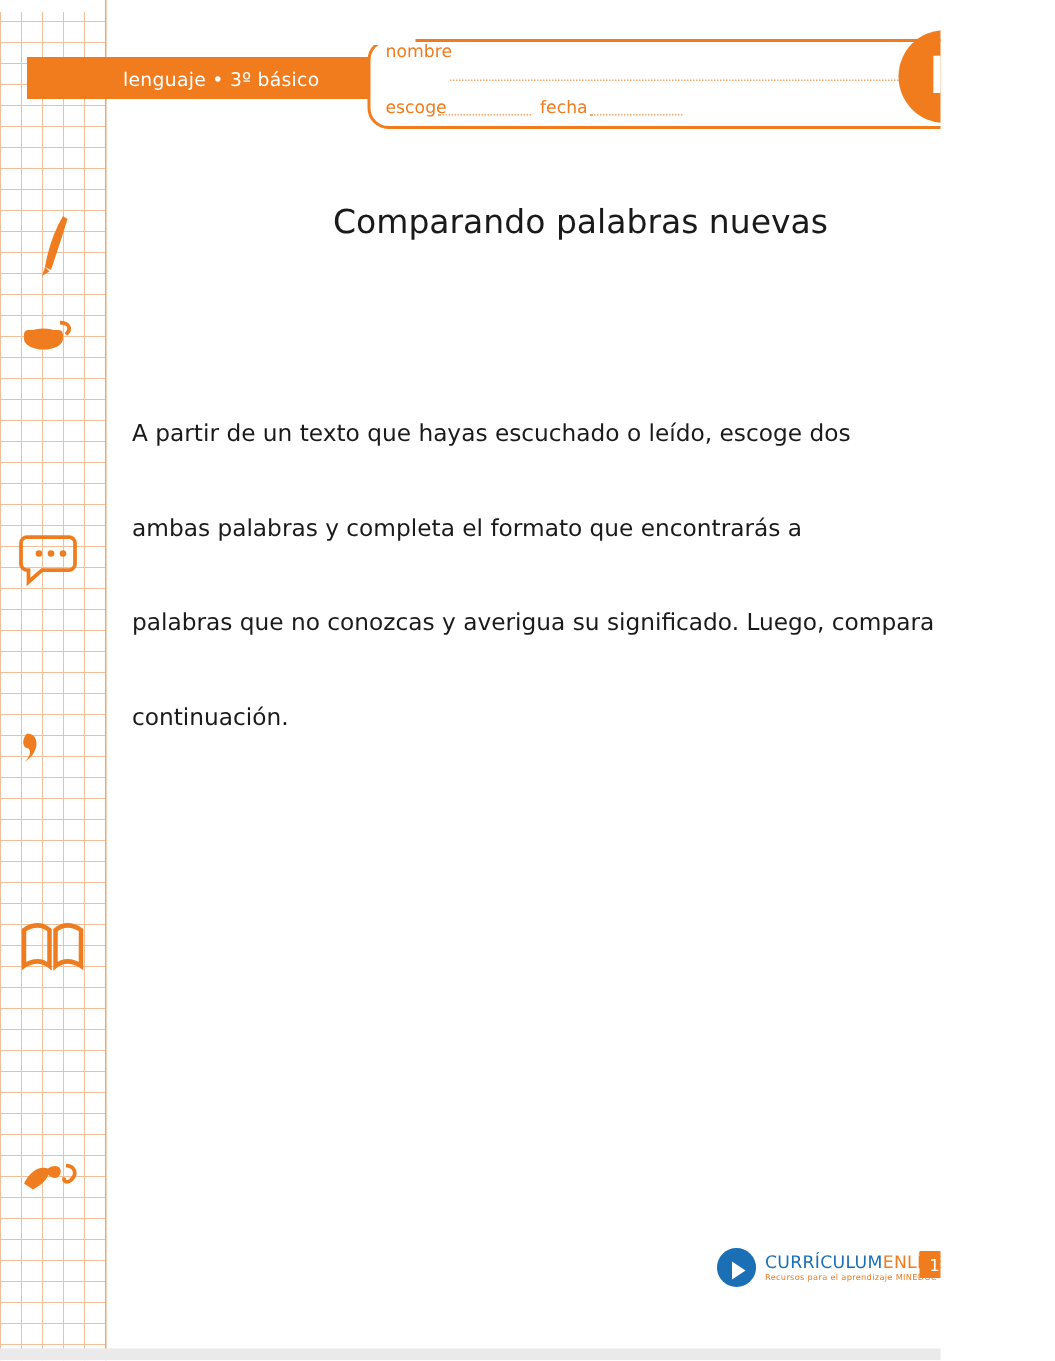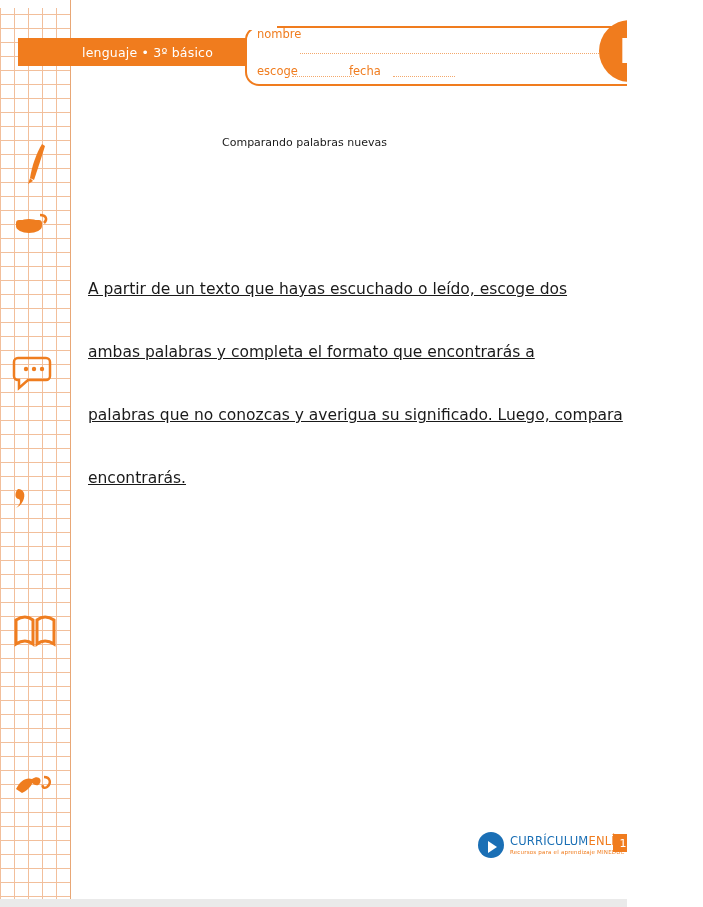--- a/index.html
+++ b/index.html
@@ -90,21 +90,21 @@
     background: #ffffff;
   }
   .field-label {
     position: absolute;
     color: #f07c1e;
     font-size: 11.5px;
     font-family: "DejaVu Sans", sans-serif;
   }
   .field-nombre { left: 257px; top: 27px; }
   .field-curso  { left: 257px; top: 64px; }
-  .field-fecha  { left: 349px; top: 64px; }
+  .field-fecha  { left: 360px; top: 64px; }
 
   .dotline {
     position: absolute;
     border-bottom: 1px dotted #f3a86c;
     height: 0;
   }
   .dot-nombre { left: 300px; top: 53px; width: 355px; }
   .dot-curso  { left: 292px; top: 76px; width: 62px; }
   .dot-fecha  { left: 393px; top: 76px; width: 62px; }
 
@@ -157,35 +157,35 @@
   .icon-chat  { top: 350px; }
   .icon-comma { top: 475px; }
   .icon-book  { top: 608px; }
   .icon-brush { top: 765px; }
 
   
   .activity-title {
     position: absolute;
     left: 222px;
     top: 136px;
-    font-size: 11px;
+    font-size: 22px;
     color: #1a1a1a;
     font-family: "DejaVu Sans", sans-serif;
   }
   .instructions {
     position: absolute;
     left: 88px;
     top: 258px;
     width: 580px;
     font-size: 15.5px;
     line-height: 63px;
     color: #1a1a1a;
     font-family: "DejaVu Sans", sans-serif;
   }
-  .instructions p { margin: 0; text-decoration: underline; }
+  .instructions p { margin: 0; }
 
   
   .footer {
     position: absolute;
     left: 478px;
     top: 830px;
     width: 180px;
     height: 32px;
   }
   .play-circle {
@@ -311,21 +311,21 @@
       <path d="M32 12 C38 12, 40 18, 35 22 C32 24, 30 22, 31 20" stroke="#ef7d1f" stroke-width="2.5" fill="none"></path>
     </svg>
   </div>
 
   <div class="activity-title">Comparando palabras nuevas</div>
 
   <div class="instructions">
     <p>A partir de un texto que hayas escuchado o leído, escoge dos</p>
     <p>ambas palabras y completa el formato que encontrarás a</p>
     <p>palabras que no conozcas y averigua su significado. Luego, compara</p>
-    <p>encontrarás.</p>
+    <p>continuación.</p>
   </div>
 
   <div class="footer">
     <div class="play-circle">
       <div class="play-tri"></div>
     </div>
     <div class="brand-main"><span>CURRÍCULUM</span><span class="hl">ENLÍNEA</span></div>
     <div class="brand-sub">Recursos para el aprendizaje MINEDUC</div>
     <div class="page-number">1</div>
   </div>

